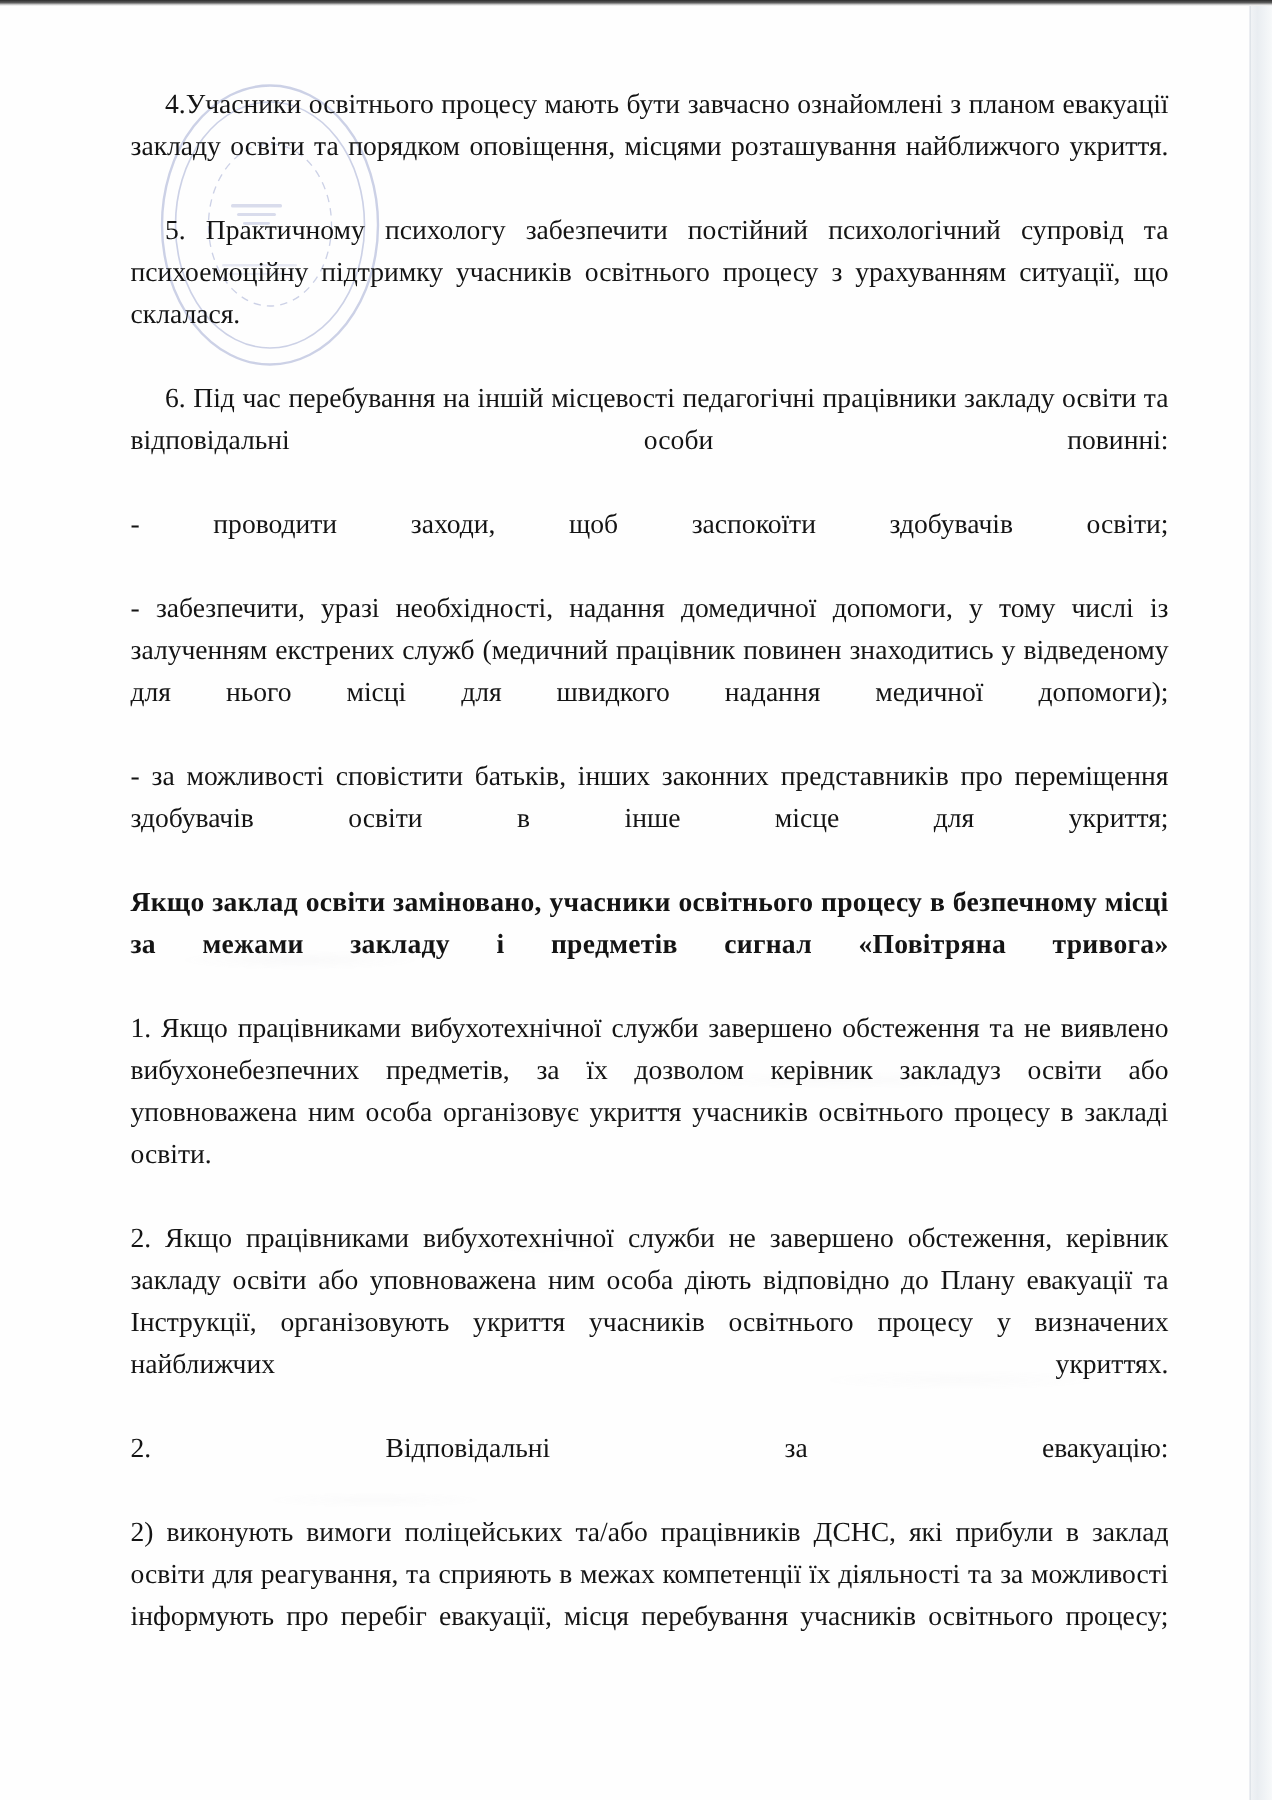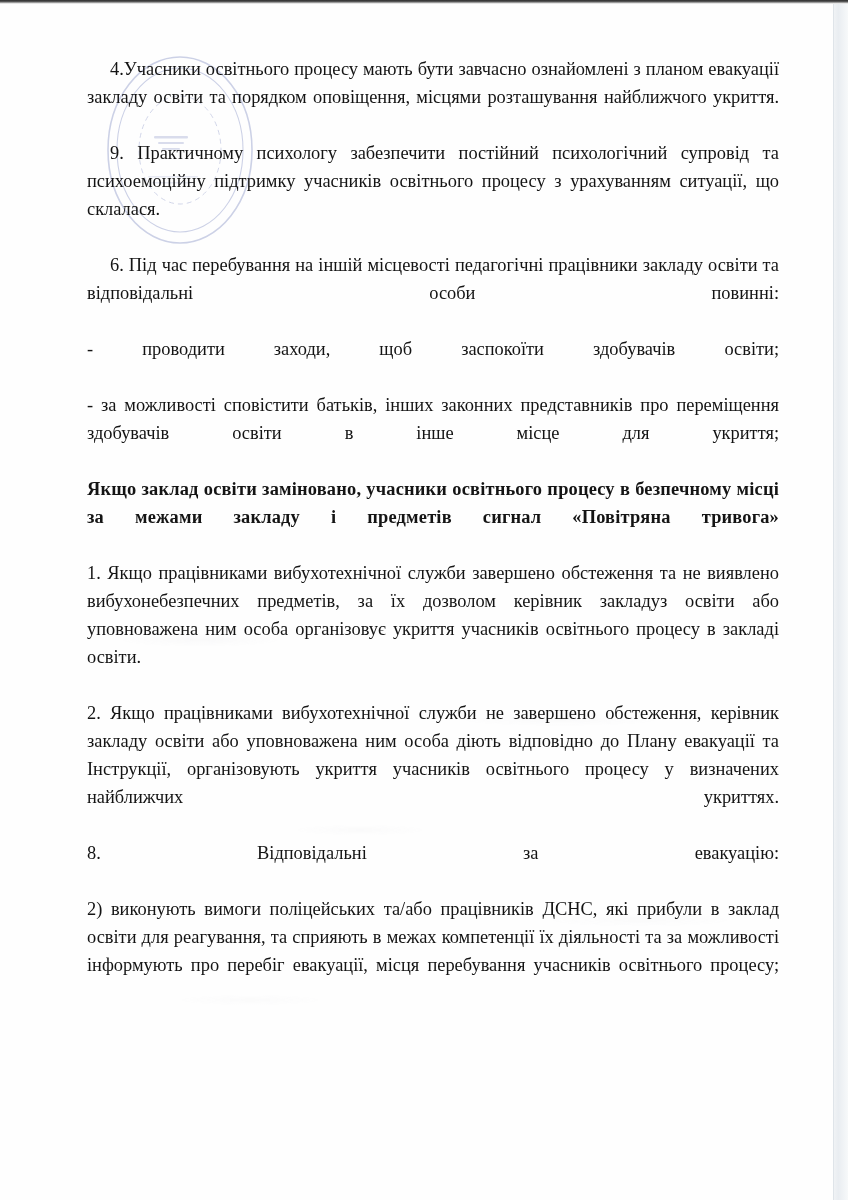--- a/index.html
+++ b/index.html
@@ -131,25 +131,26 @@
       </g>
       <g fill="#5b6bb0" opacity="0.45">
         <rect x="44" y="124" width="50" height="1.6" rx="0.8"></rect>
         <rect x="48" y="130" width="40" height="1.4" rx="0.7"></rect>
       </g>
     </svg>
   </div>
 
   <div class="body-text">
     <p class="para indent">4.Учасники освітнього процесу мають бути завчасно ознайомлені з планом евакуації закладу освіти та порядком оповіщення, місцями розташування найближчого укриття.</p>
-    <p class="para indent">9. Практичному психологу забезпечити постійний психологічний супровід та психоемоційну підтримку учасників освітнього процесу з урахуванням ситуації, що склалася.</p>
+    <p class="para indent">5. Практичному психологу забезпечити постійний психологічний супровід та психоемоційну підтримку учасників освітнього процесу з урахуванням ситуації, що склалася.</p>
     <p class="para indent">6. Під час перебування на іншій місцевості педагогічні працівники закладу освіти та відповідальні особи повинні:</p>
     <p class="para">- проводити заходи, щоб заспокоїти здобувачів освіти;</p>
+    <p class="para">- забезпечити, уразі необхідності, надання домедичної допомоги, у тому числі із залученням екстрених служб (медичний працівник повинен знаходитись у відведеному для нього місці для швидкого надання медичної допомоги);</p>
     <p class="para">- за можливості сповістити батьків, інших законних представників про переміщення здобувачів освіти в інше місце для укриття;</p>
     <p class="para bold">Якщо заклад освіти заміновано, учасники освітнього процесу в безпечному місці за межами закладу і предметів сигнал «Повітряна тривога»</p>
     <p class="para">1. Якщо працівниками вибухотехнічної служби завершено обстеження та не виявлено вибухонебезпечних предметів, за їх дозволом керівник закладуз освіти або уповноважена ним особа організовує укриття учасників освітнього процесу в закладі освіти.</p>
     <p class="para">2. Якщо працівниками вибухотехнічної служби не завершено обстеження, керівник закладу освіти або уповноважена ним особа діють відповідно до Плану евакуації та Інструкції, організовують укриття учасників освітнього процесу у визначених найближчих укриттях.</p>
-    <p class="para">8. Відповідальні за евакуацію:</p>
+    <p class="para">2. Відповідальні за евакуацію:</p>
     <p class="para">2) виконують вимоги поліцейських та/або працівників ДСНС, які прибули в заклад освіти для реагування, та сприяють в межах компетенції їх діяльності та за можливості інформують про перебіг евакуації, місця перебування учасників освітнього процесу;</p>
 
   </div>
 
 </div>
 
 </body></html>

